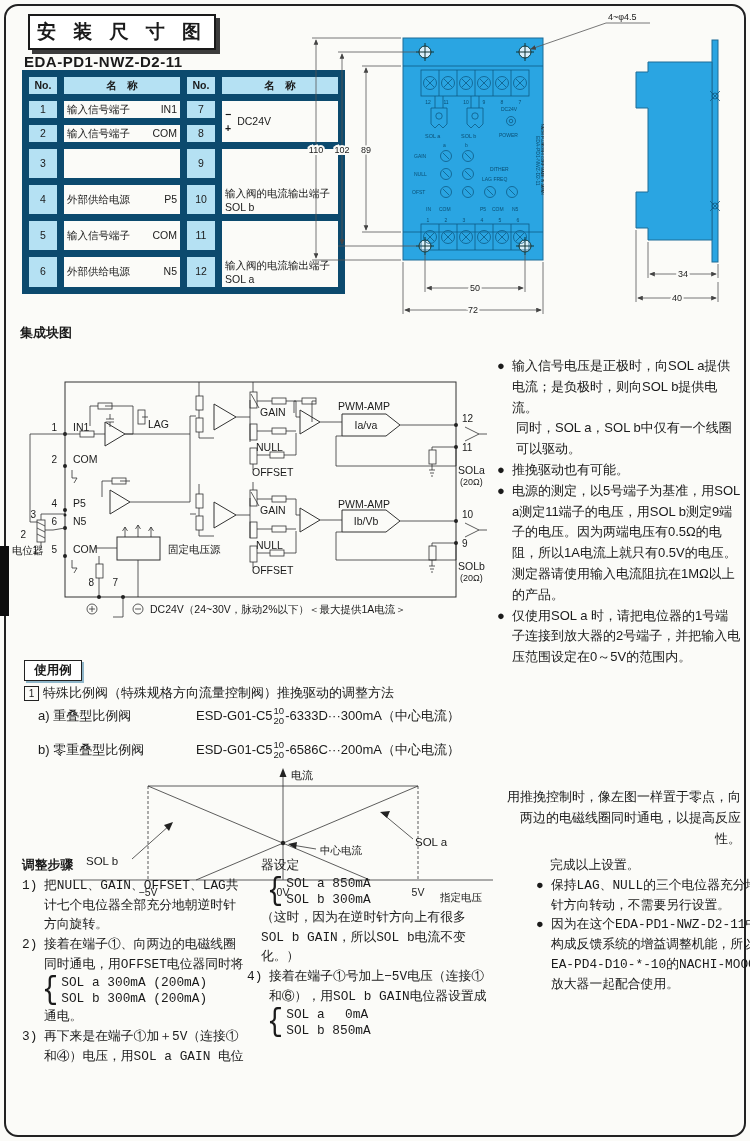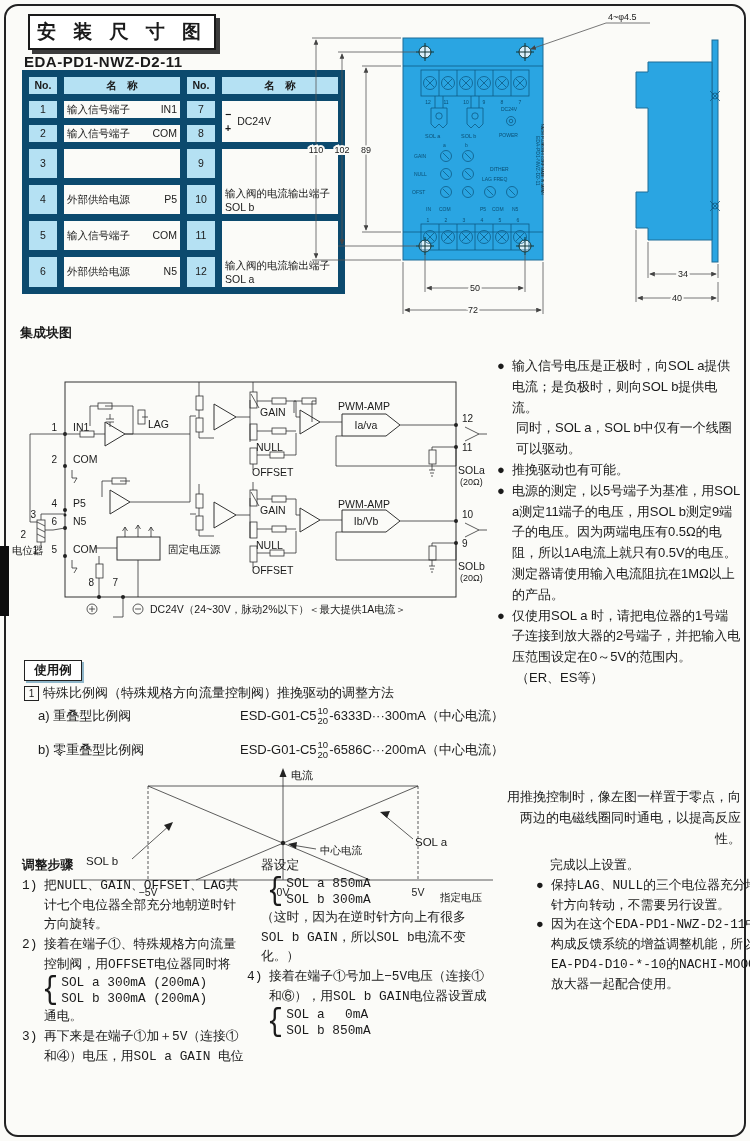--- a/index.html
+++ b/index.html
@@ -41,21 +41,21 @@
   .nitem{display:flex;}
   .nb{width:15px;flex:none;}
   .nt{flex:1;}
   .indent1{padding-left:4px;}
 
   .usagebox{position:absolute;left:24px;top:660px;width:56px;height:19px;border:1.5px solid #222;background:#fff;
             box-shadow:2px 2px 0 0 #8fb6c9;display:flex;align-items:center;justify-content:center;font-size:12.5px;font-weight:bold;}
   .usetitle{position:absolute;left:24px;top:684px;font-size:13px;display:flex;align-items:center;gap:4px;}
   .numbox{display:inline-flex;width:13px;height:13px;border:1px solid #222;align-items:center;justify-content:center;
           font-size:10px;flex:none;}
-  .usagerow{position:absolute;left:38px;width:680px;display:flex;font-size:13px;align-items:center;gap:44px;}
+  .usagerow{position:absolute;left:38px;width:680px;display:flex;font-size:13px;align-items:center;}
   .ulabel{width:158px;flex:none;}
   .frac{display:inline-flex;flex-direction:column;font-size:9.5px;line-height:1.05;text-align:center;vertical-align:middle;margin:0 1px;}
   .frac i{font-style:normal;}
   .code{display:flex;align-items:center;}
 
   .gnote{position:absolute;left:497px;top:786px;width:244px;font-size:13px;line-height:1.62;text-align:right;}
 
   .adjcol{position:absolute;top:856px;font-size:12.8px;line-height:1.55;font-family:Liberation Mono, monospace;}
   .step{display:flex;margin:0;}
   .sno{width:22px;flex:none;}
@@ -513,24 +513,20 @@
         <span class="nt">推挽驱动也有可能。</span>
       </div>
     <div class="nitem">
         <span class="nb">●</span>
         <span class="nt">电源的测定，以5号端子为基准，用SOL a测定11端子的电压，用SOL b测定9端子的电压。因为两端电压有0.5Ω的电阻，所以1A电流上就只有0.5V的电压。测定器请使用输入电流阻抗在1MΩ以上的产品。</span>
       </div>
     <div class="nitem">
         <span class="nb">●</span>
         <span class="nt">仅使用SOL a 时，请把电位器的1号端子连接到放大器的2号端子，并把输入电压范围设定在0～5V的范围内。</span>
       </div>
-    <div class="nitem">
-        <span class="nb"></span>
-        <span class="nt indent1">（ER、ES等）</span>
-      </div>
   </div>
 
   <div class="usagebox">
       <span>使用例</span>
     </div>
   <div class="usetitle">
     <span class="numbox">1</span>
     <span>特殊比例阀（特殊规格方向流量控制阀）推挽驱动的调整方法</span>
   </div>
   <div class="usagerow" style="top:706px;">
@@ -585,21 +581,21 @@
   <div class="gnote">用推挽控制时，像左图一样置于零点，向两边的电磁线圈同时通电，以提高反应性。</div>
 
   <div class="adjcol" style="left:22px;width:226px;">
     <div style="font-weight:bold;">调整步骤</div>
     <div class="step">
         <span class="sno">1)</span>
         <span class="stext">把NULL、GAIN、OFFSET、LAG共计七个电位器全部充分地朝逆时针方向旋转。</span>
       </div>
     <div class="step">
         <span class="sno">2)</span>
-        <span class="stext">接着在端子①、特殊规格方向流量控制阀，用OFFSET电位器同时将</span>
+        <span class="stext">接着在端子①、向两边的电磁线圈同时通电，用OFFSET电位器同时将</span>
       </div>
     <div class="bracerow">
       <span class="brace">{</span>
       <span class="blines"><span>SOL a 300mA (200mA)</span><span>SOL b 300mA (200mA)</span></span>
     </div>
     <div class="cont">通电。</div>
     <div class="step">
         <span class="sno">3)</span>
         <span class="stext">再下来是在端子①加＋5V（连接①和④）电压，用SOL a GAIN 电位</span>
       </div>

